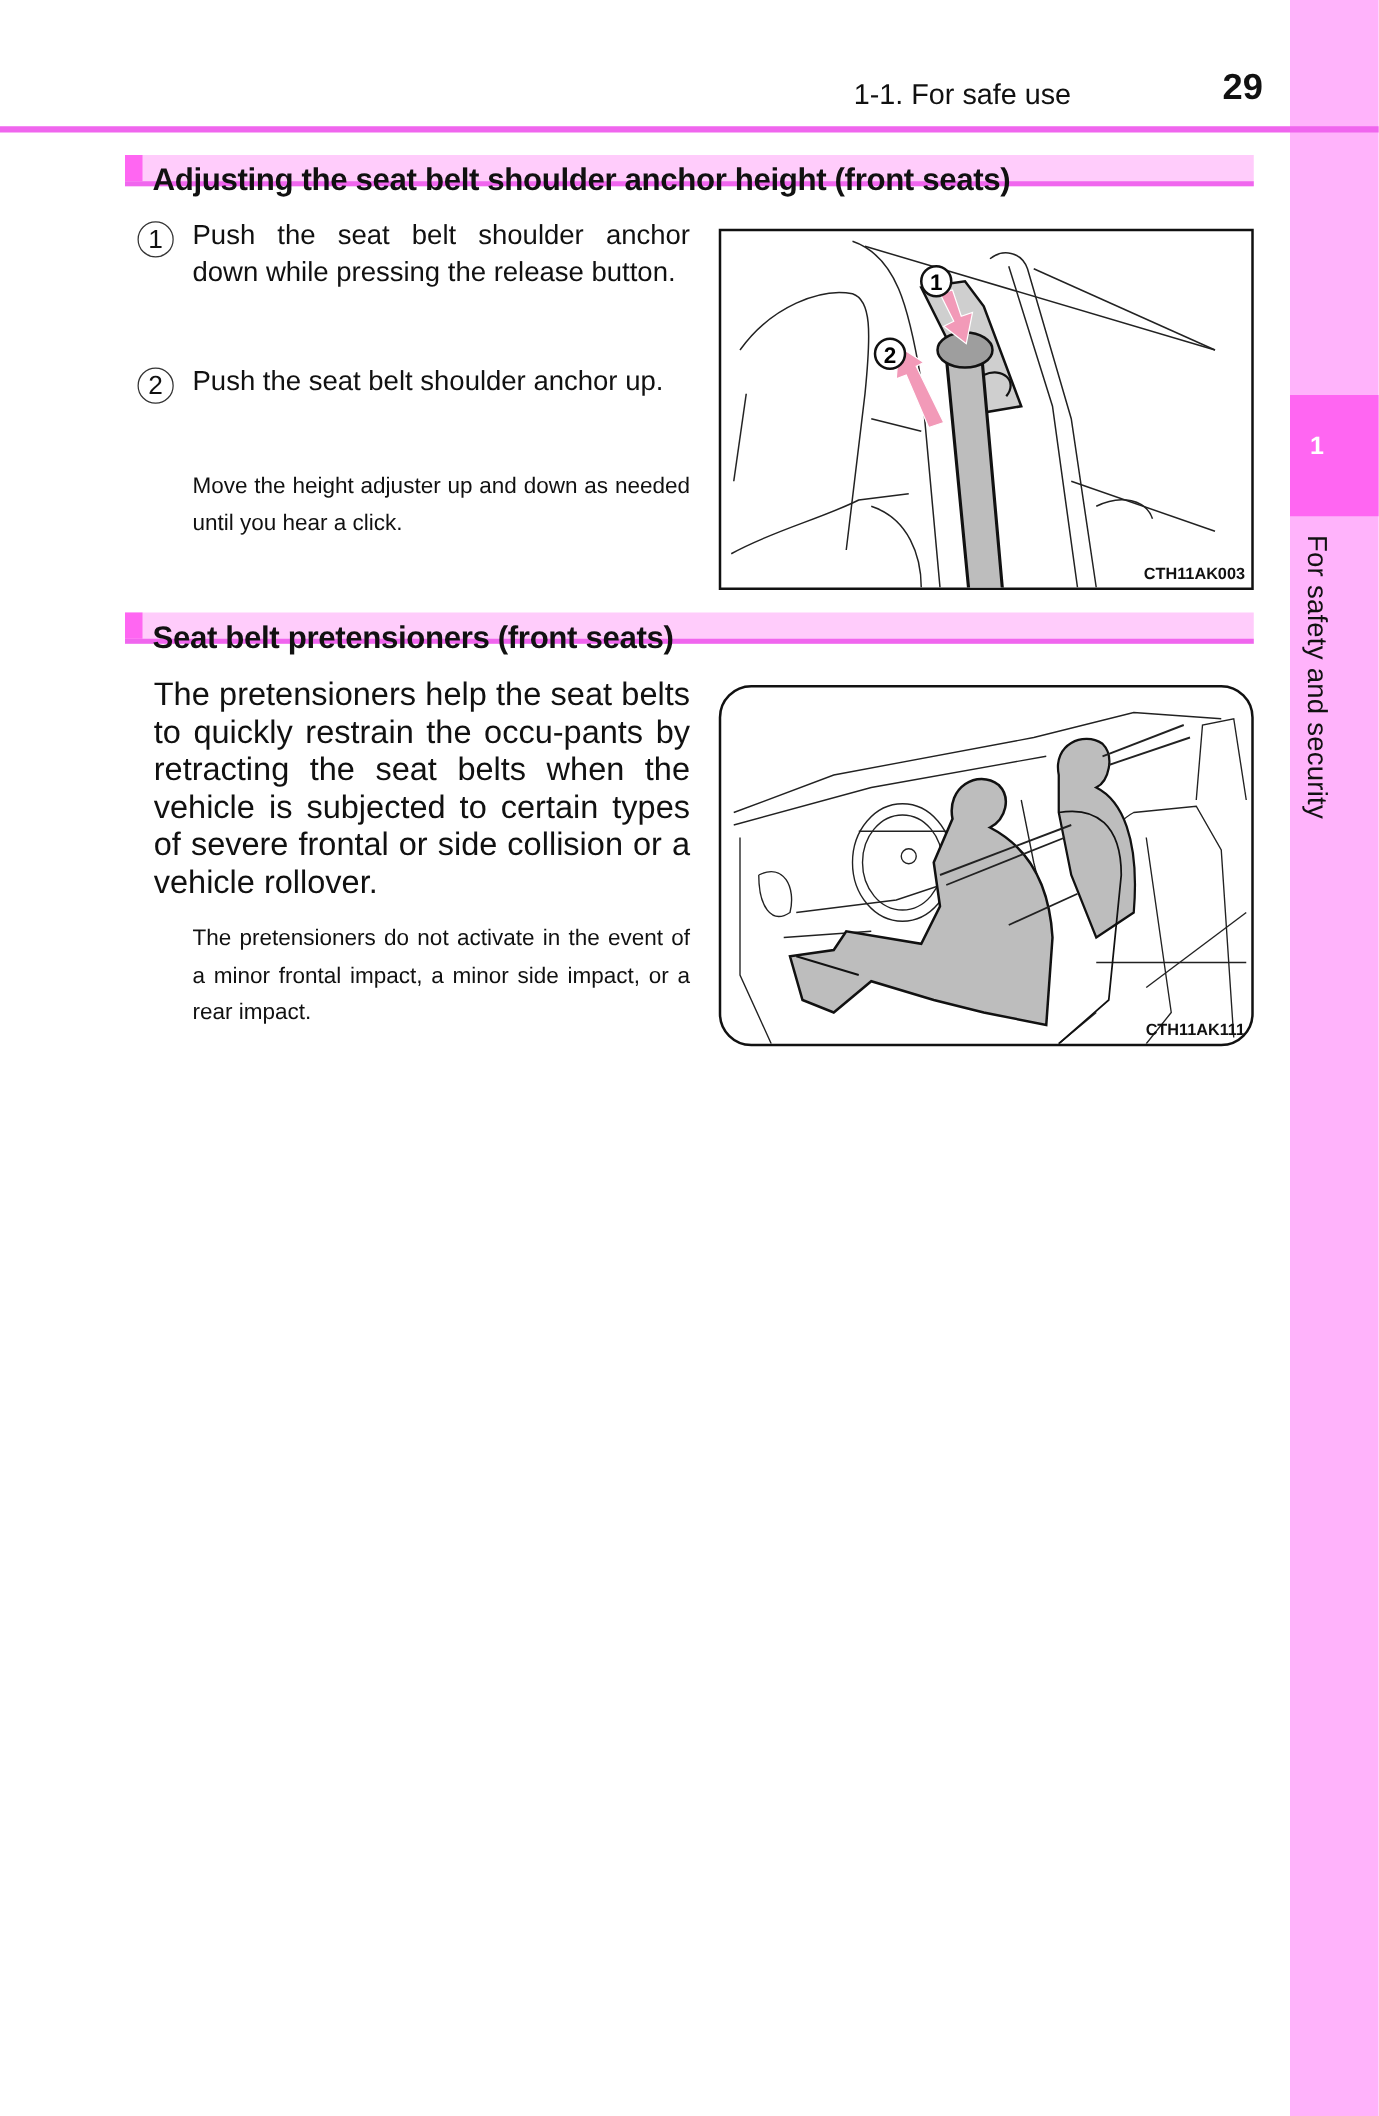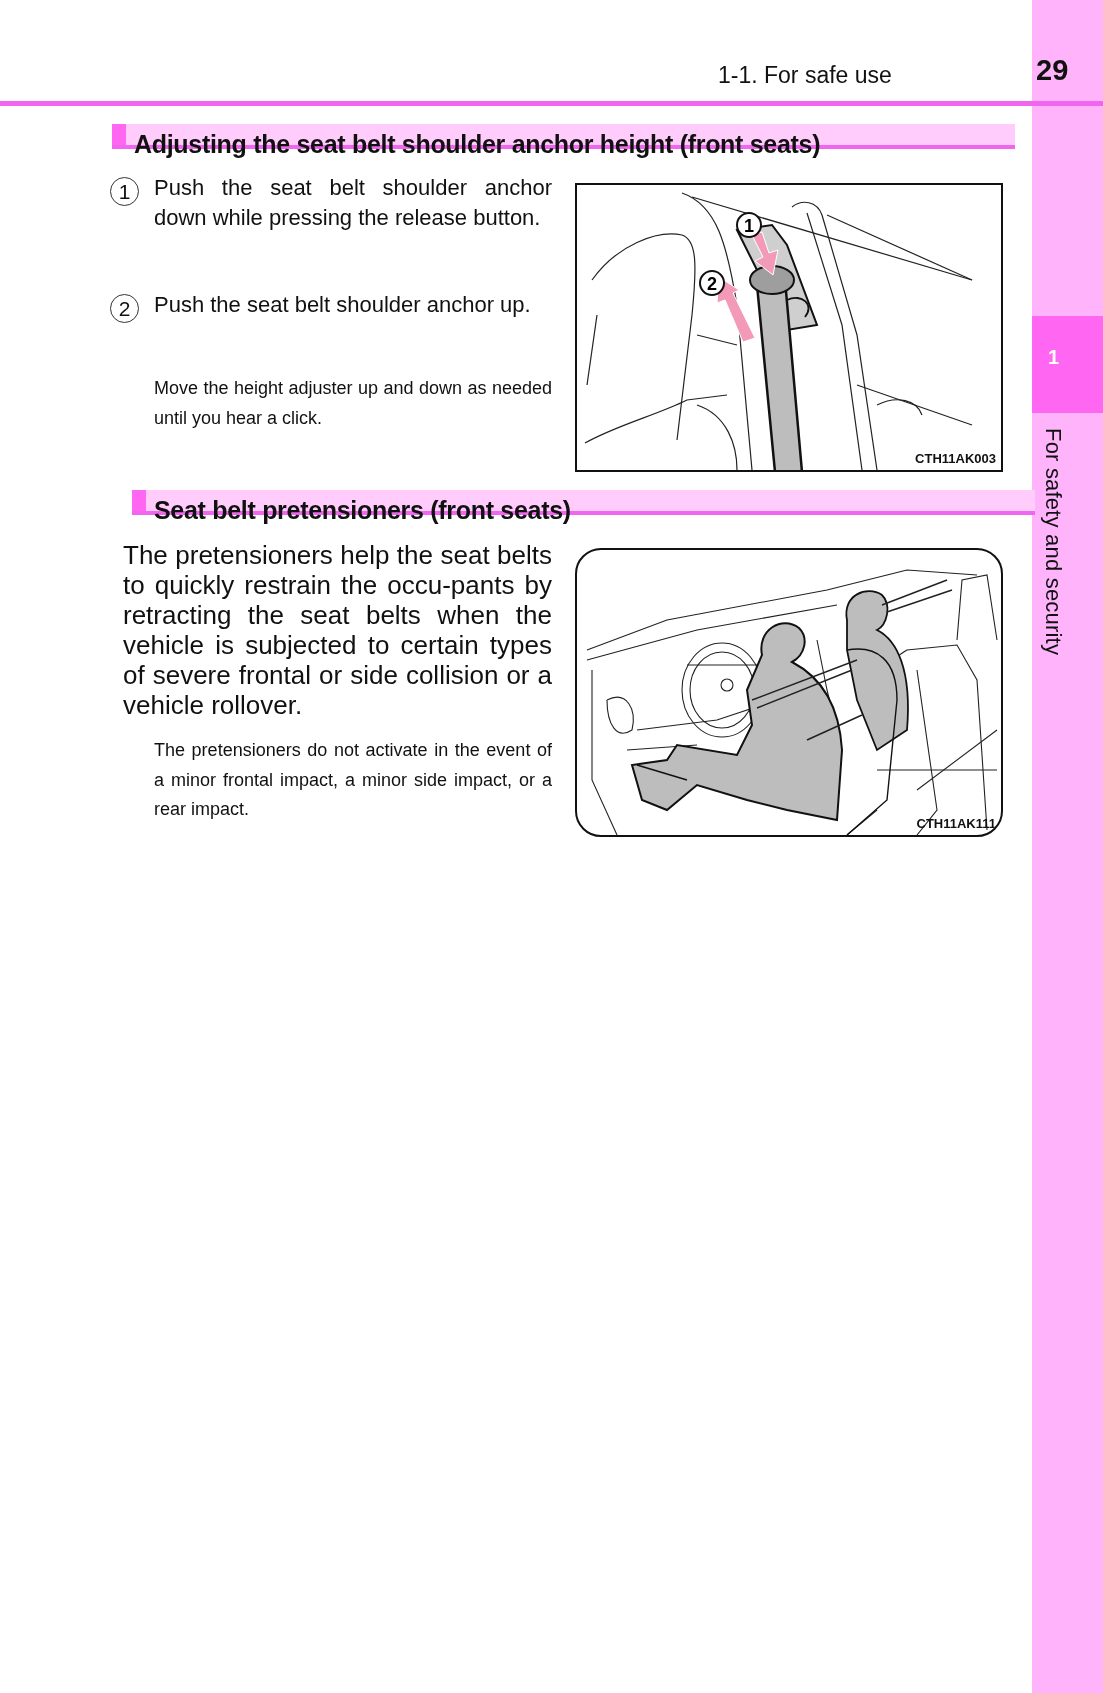--- a/index.html
+++ b/index.html
@@ -3,24 +3,24 @@
 <meta charset="utf-8">
 <style>
   html, body { margin:0; padding:0; }
   body { width:1103px; height:1693px; background:#ffffff; position:relative; overflow:hidden;
          font-family:"Liberation Sans", sans-serif; color:#111; }
   .sidebar { position:absolute; left:1032px; top:0; width:71px; height:1693px; background:#ffb3fb; }
   .tab-active { position:absolute; left:1032px; top:316px; width:71px; height:97px; background:#ff66f2; }
   .tab-num { position:absolute; left:1048px; top:346px; color:#fff; font-weight:bold; font-size:20px; }
   .tab-vertical { position:absolute; left:1040px; top:428px; writing-mode:vertical-rl; font-size:22px; color:#111; letter-spacing:0.2px; }
   .header-line { position:absolute; left:0; top:101px; width:1103px; height:5px; background:#f066ee; }
-  .header-section { position:absolute; left:683px; top:62px; font-size:23px;margin-left:35px; }
-  .page-num { position:absolute; left:1036px; top:54px; font-size:29px; font-weight:bold; }
+  .header-section { position:absolute; left:683px; top:62px; font-size:23px; }
+  .page-num { position:absolute; left:978px; top:54px; font-size:29px; font-weight:bold; }
 
-  .sec-head { position:absolute; left:112px; width:903px; height:25px; background:#ffccfb; border-bottom:4px solid #f066ee; box-sizing:border-box; }
+  .sec-head { position:absolute; left:100px; width:903px; height:25px; background:#ffccfb; border-bottom:4px solid #f066ee; box-sizing:border-box; }
   .sec-head .bar { position:absolute; left:0; top:0; width:14px; height:100%; background:#ff66f2; }
   .sec-head .title { position:absolute; left:22px; top:6px; font-size:25px; font-weight:bold; letter-spacing:-0.3px; }
 
   .step { position:absolute; left:110px; width:442px; }
   .step .num { position:absolute; left:0; top:4px; width:27px; height:27px; border:1.6px solid #333; border-radius:50%;
                font-size:21px; text-align:center; line-height:27px; box-sizing:content-box; }
   .step .text { position:absolute; left:44px; width:398px; font-size:22px; line-height:30px; text-align:justify; }
   .note { position:absolute; left:154px; width:398px; font-size:18px; line-height:29.5px; text-align:justify; }
   .body-text { position:absolute; left:123px; width:429px; font-size:26px; line-height:30px; text-align:justify; }
 
@@ -81,21 +81,21 @@
     <path d="M178 153 L166 157 L148 115 L140 118 L142 92 L162 105 L156 108 Z" fill="#f29ab8" stroke="#fff" stroke-width="1"></path>
 
     <circle cx="172" cy="40" r="12" fill="#fff" stroke="#111" stroke-width="2"></circle>
     <text x="172" y="47" font-size="18" font-weight="bold" text-anchor="middle" font-family="Liberation Sans, sans-serif">1</text>
     <circle cx="135" cy="98" r="12" fill="#fff" stroke="#111" stroke-width="2"></circle>
     <text x="135" y="105" font-size="18" font-weight="bold" text-anchor="middle" font-family="Liberation Sans, sans-serif">2</text>
   </svg>
   <div class="code">CTH11AK003</div>
 </div>
 
-<div class="sec-head" style="top:490px;margin-left:20px;">
+<div class="sec-head" style="top:490px;">
   <div class="bar"></div>
   <div class="title">Seat belt pretensioners (front seats)</div>
 </div>
 
 <div class="body-text" style="top:540px;">The pretensioners help the seat belts to quickly restrain the occu-pants by retracting the seat belts when the vehicle is subjected to certain types of severe frontal or side collision or a vehicle rollover.</div>
 <div class="note" style="top:736px;">The pretensioners do not activate in the event of a minor frontal impact, a minor side impact, or a rear impact.</div>
 
 <div class="illus" style="top:548px;border-radius:26px;">
   <svg width="428" height="289" viewBox="0 0 428 289">
     <g fill="none" stroke="#222" stroke-width="1.1">

